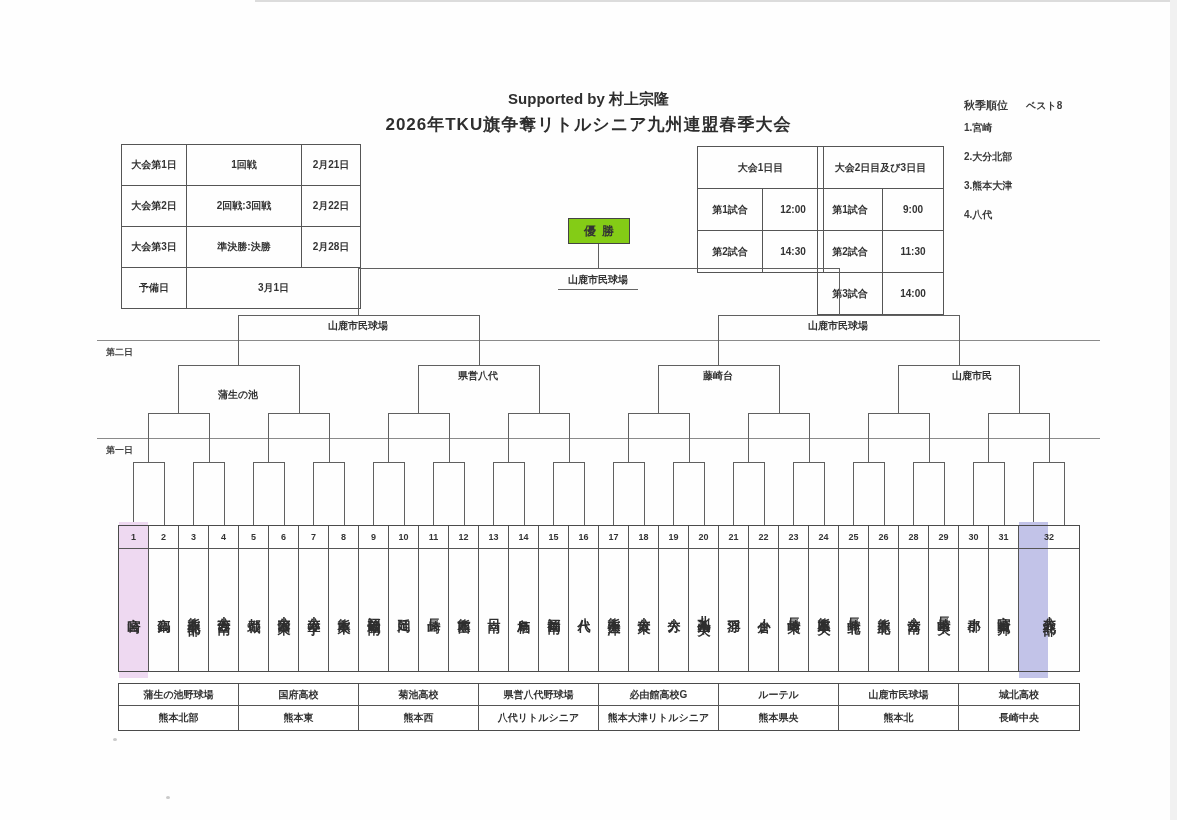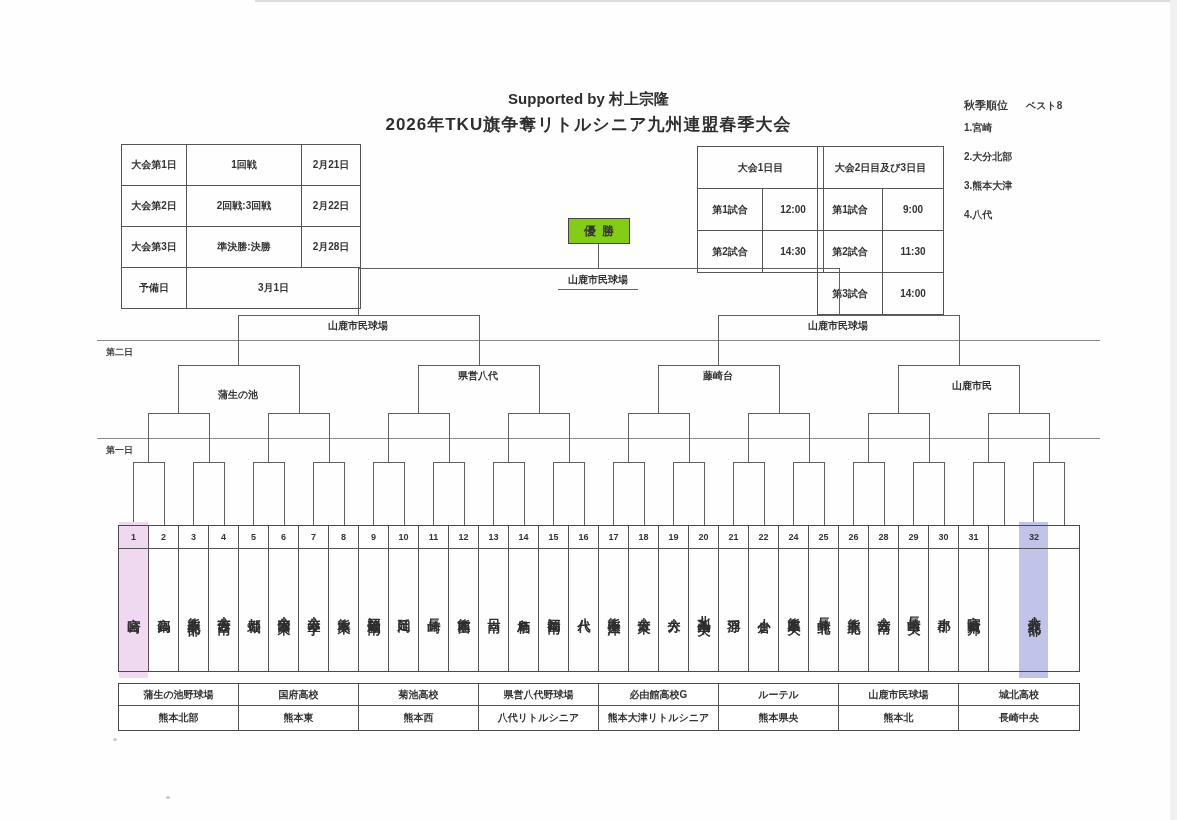--- a/index.html
+++ b/index.html
@@ -177,21 +177,21 @@
       <div class="conn" style="left: 748px; top: 413px; width: 60px; height: 49px;"></div>
       <div class="conn" style="left: 868px; top: 413px; width: 60px; height: 49px;"></div>
       <div class="conn" style="left: 988px; top: 413px; width: 60px; height: 49px;"></div>
       <div class="conn" style="left: 178px; top: 365px; width: 120px; height: 48px;"></div>
       <div class="conn" style="left: 418px; top: 365px; width: 120px; height: 48px;"></div>
       <div class="conn" style="left: 658px; top: 365px; width: 120px; height: 48px;"></div>
       <div class="conn" style="left: 898px; top: 365px; width: 120px; height: 48px;"></div>
       <div class="vlabel" style="left: 238px; top: 369px; margin-top: 19px;">蒲生の池</div>
       <div class="vlabel" style="left: 478px; top: 369px;">県営八代</div>
       <div class="vlabel" style="left: 718px; top: 369px;">藤崎台</div>
-      <div class="vlabel" style="left: 958px; top: 379px; padding-left: 28px;">山鹿市民</div>
+      <div class="vlabel" style="left: 958px; top: 369px; padding-left: 28px;">山鹿市民</div>
       <div class="conn" style="left: 238px; top: 315px; width: 240px; height: 50px;"></div>
       <div class="conn" style="left: 718px; top: 315px; width: 240px; height: 50px;"></div>
       <div class="vlabel" style="left: 358px; top: 319px;">山鹿市民球場</div>
       <div class="vlabel" style="left: 838px; top: 319px;">山鹿市民球場</div>
       <div class="conn" style="left: 358px; top: 268px; width: 480px; height: 47px;"></div>
       <div class="vlabel" style="left: 598px; top: 273px;">山鹿市民球場</div>
       <div class="vunder" style="left: 598px; top: 289px; width: 80px;"></div>
       <div class="stem" style="left: 598px; top: 243px; height: 25px;"></div>
     </div>
 
@@ -281,20 +281,24 @@
         <div class="team-no">20</div>
         <div class="team-name">北九州中央</div>
       </div>
       <div class="team-col">
         <div class="team-no">21</div>
         <div class="team-name">浮羽</div>
       </div>
       <div class="team-col">
         <div class="team-no">22</div>
         <div class="team-name">小倉</div>
+      </div>
+      <div class="team-col">
+        <div class="team-no">23</div>
+        <div class="team-name">長崎東</div>
       </div>
       <div class="team-col">
         <div class="team-no">24</div>
         <div class="team-name">熊本県央</div>
       </div>
       <div class="team-col">
         <div class="team-no">25</div>
         <div class="team-name">長崎北</div>
       </div>
       <div class="team-col">

